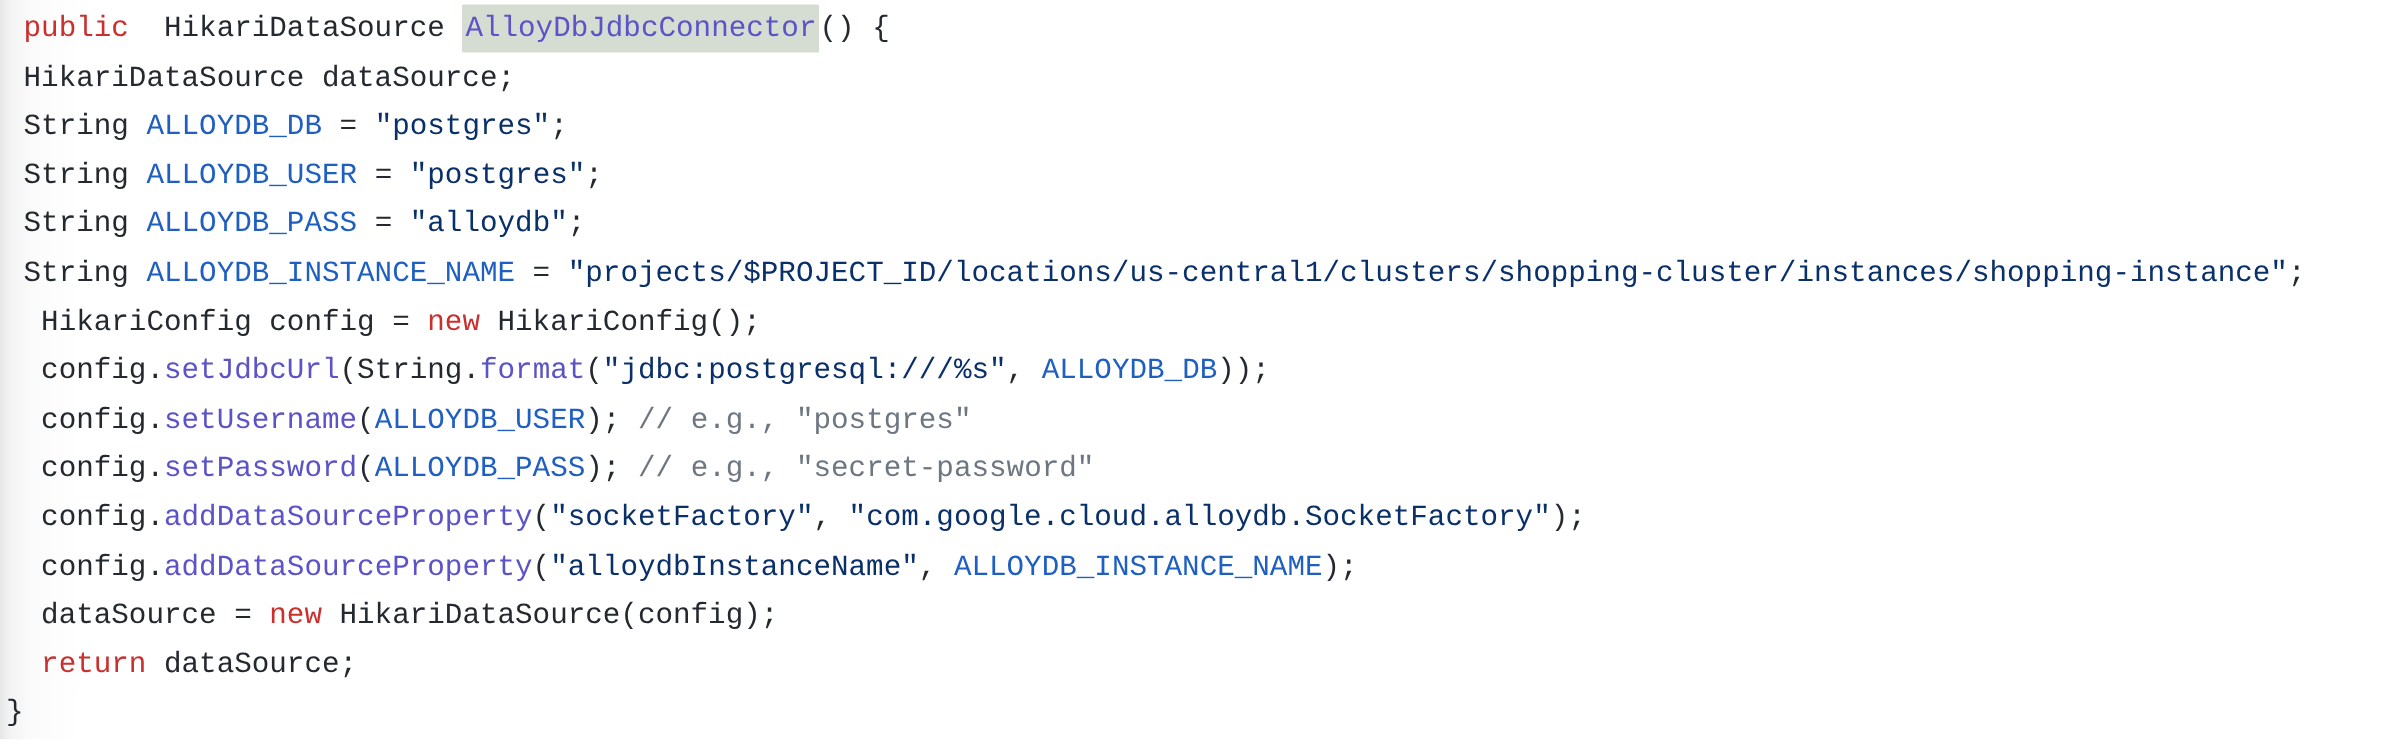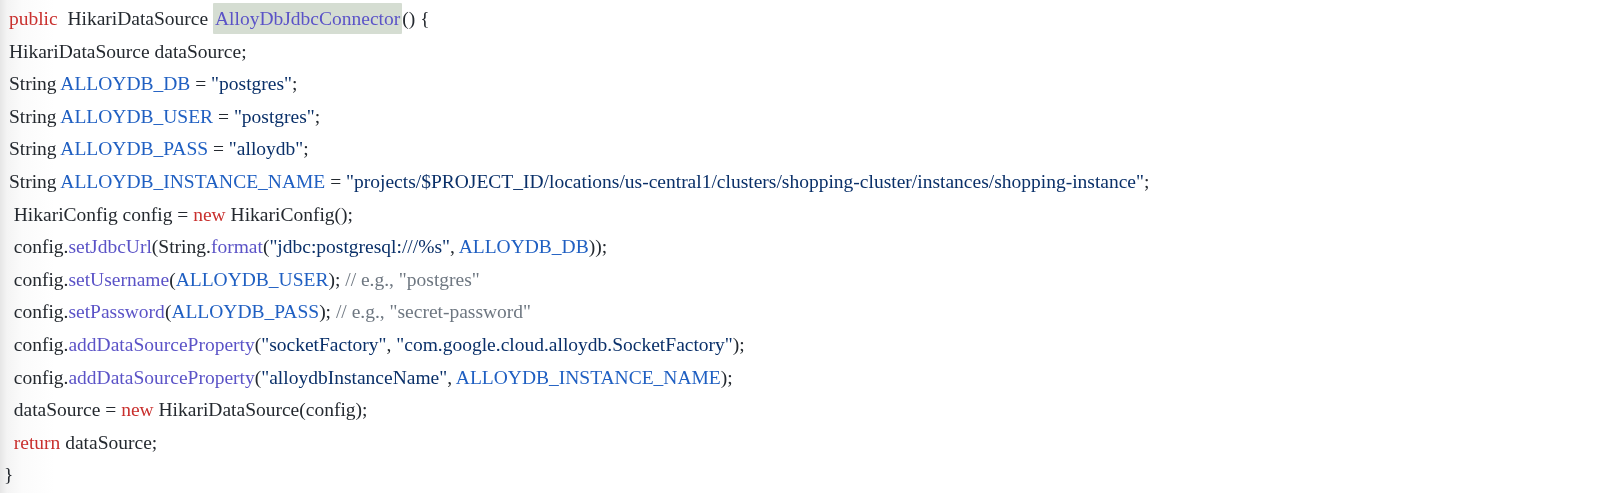--- a/index.html
+++ b/index.html
@@ -8,21 +8,21 @@
     background: #ffffff;
   }
   .code-wrap {
     position: relative;
     width: 1600px;
     height: 493px;
     box-sizing: border-box;
     padding: 3px 0 0 4px;
     overflow: hidden;
     background: linear-gradient(to right, #e6e6e6 0px, #f4f4f4 7px, #fbfbfb 22px, #ffffff 55px);
-    font-family: Liberation Serif, serif;
+    font-family: Liberation Mono, monospace;
     font-size: 19.5px;
     line-height: 32.6px;
     white-space: pre;
     color: var(--pl, #24292f);
   }
   .code-line {
     height: 32.6px;
     white-space: pre;
   }
   .tok-pl  { color: var(--pl); }

